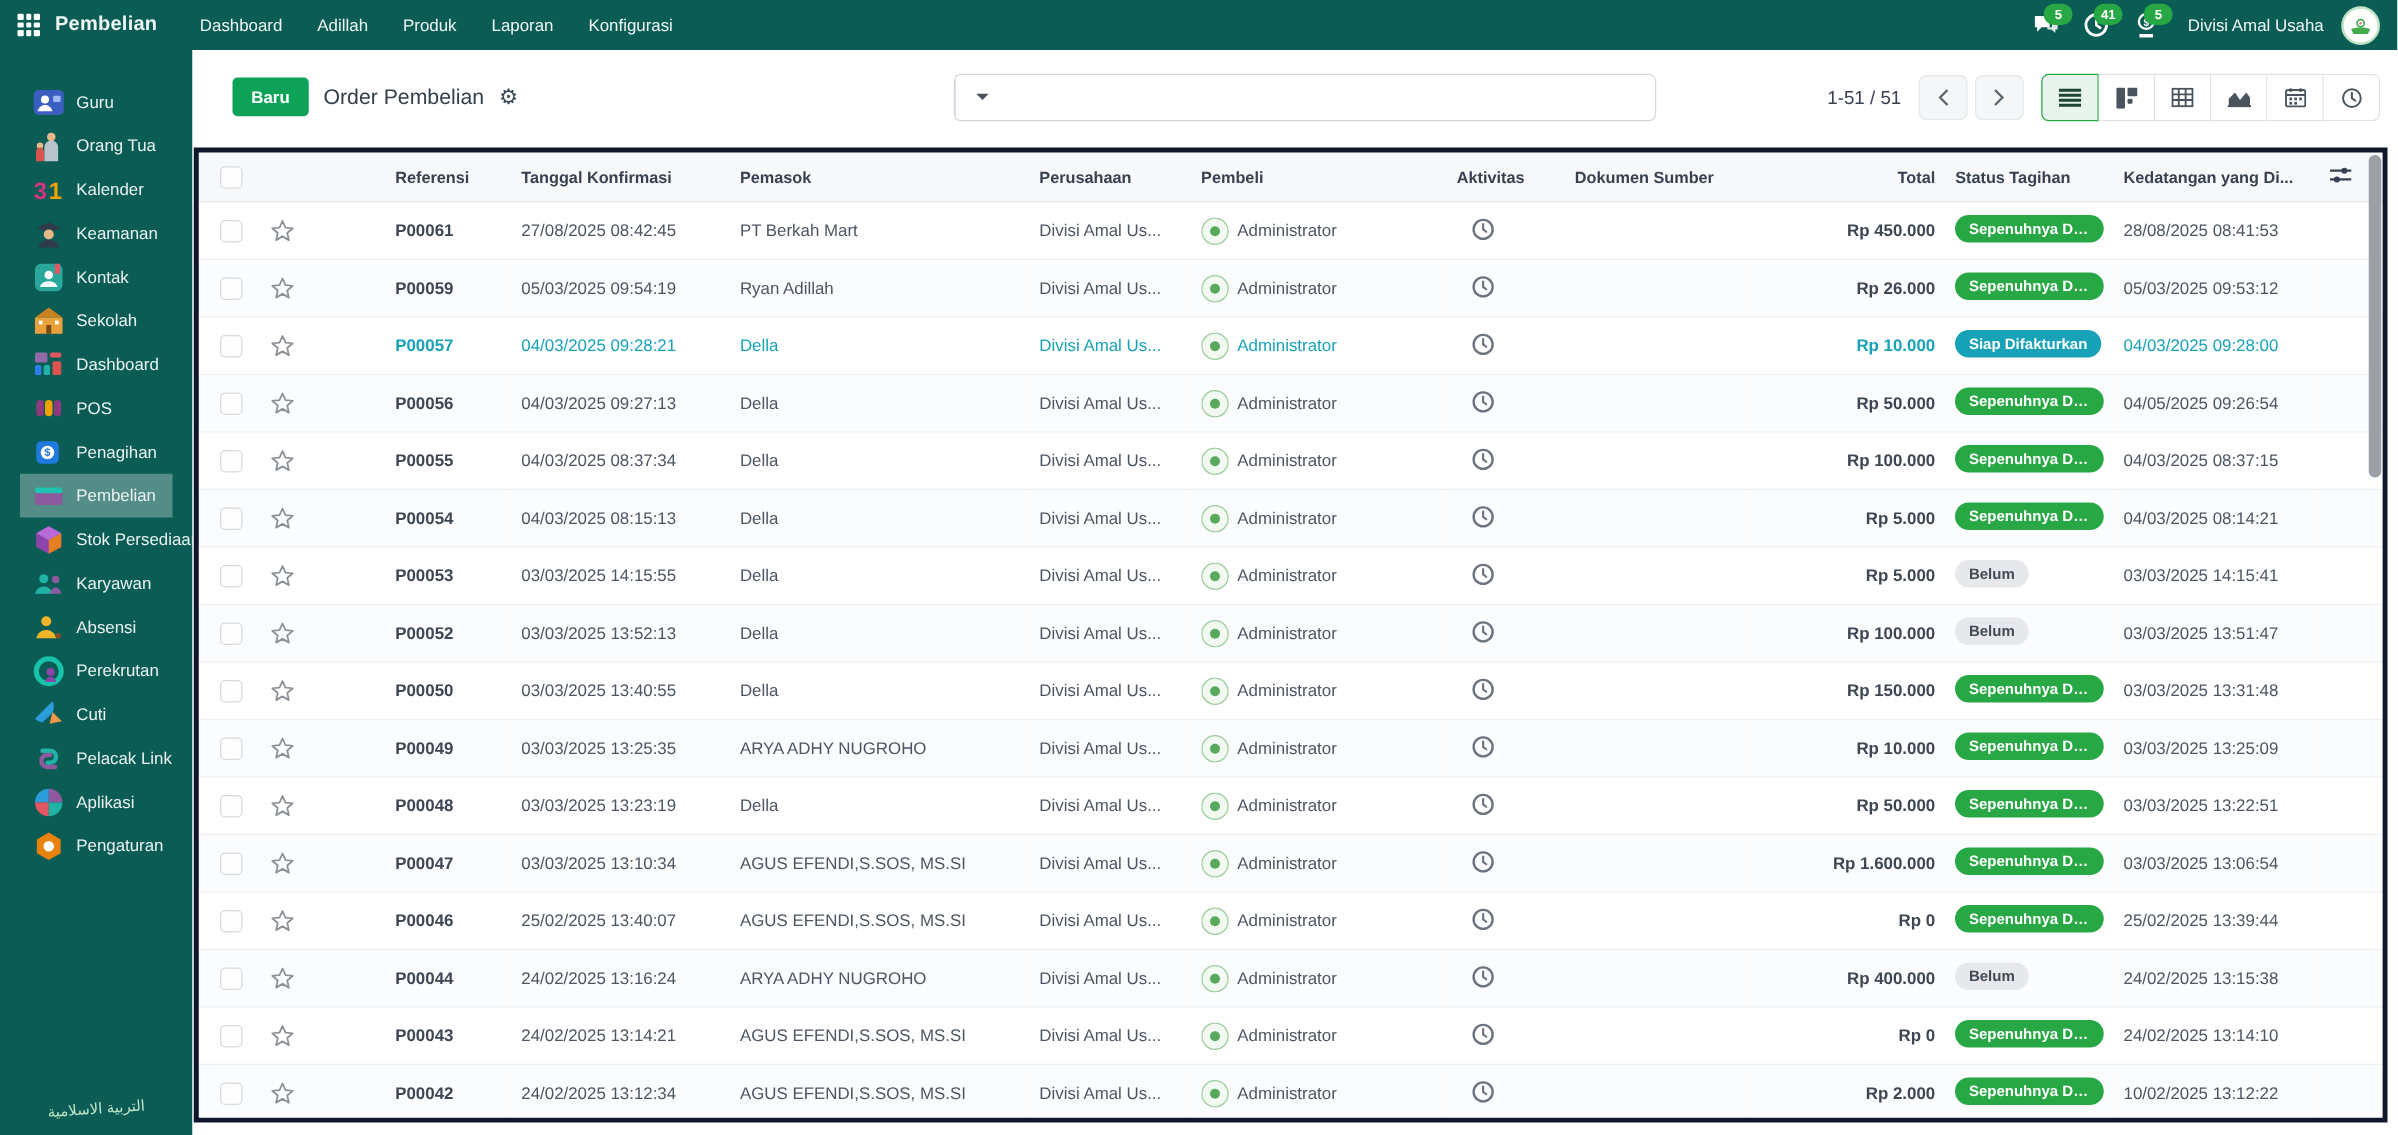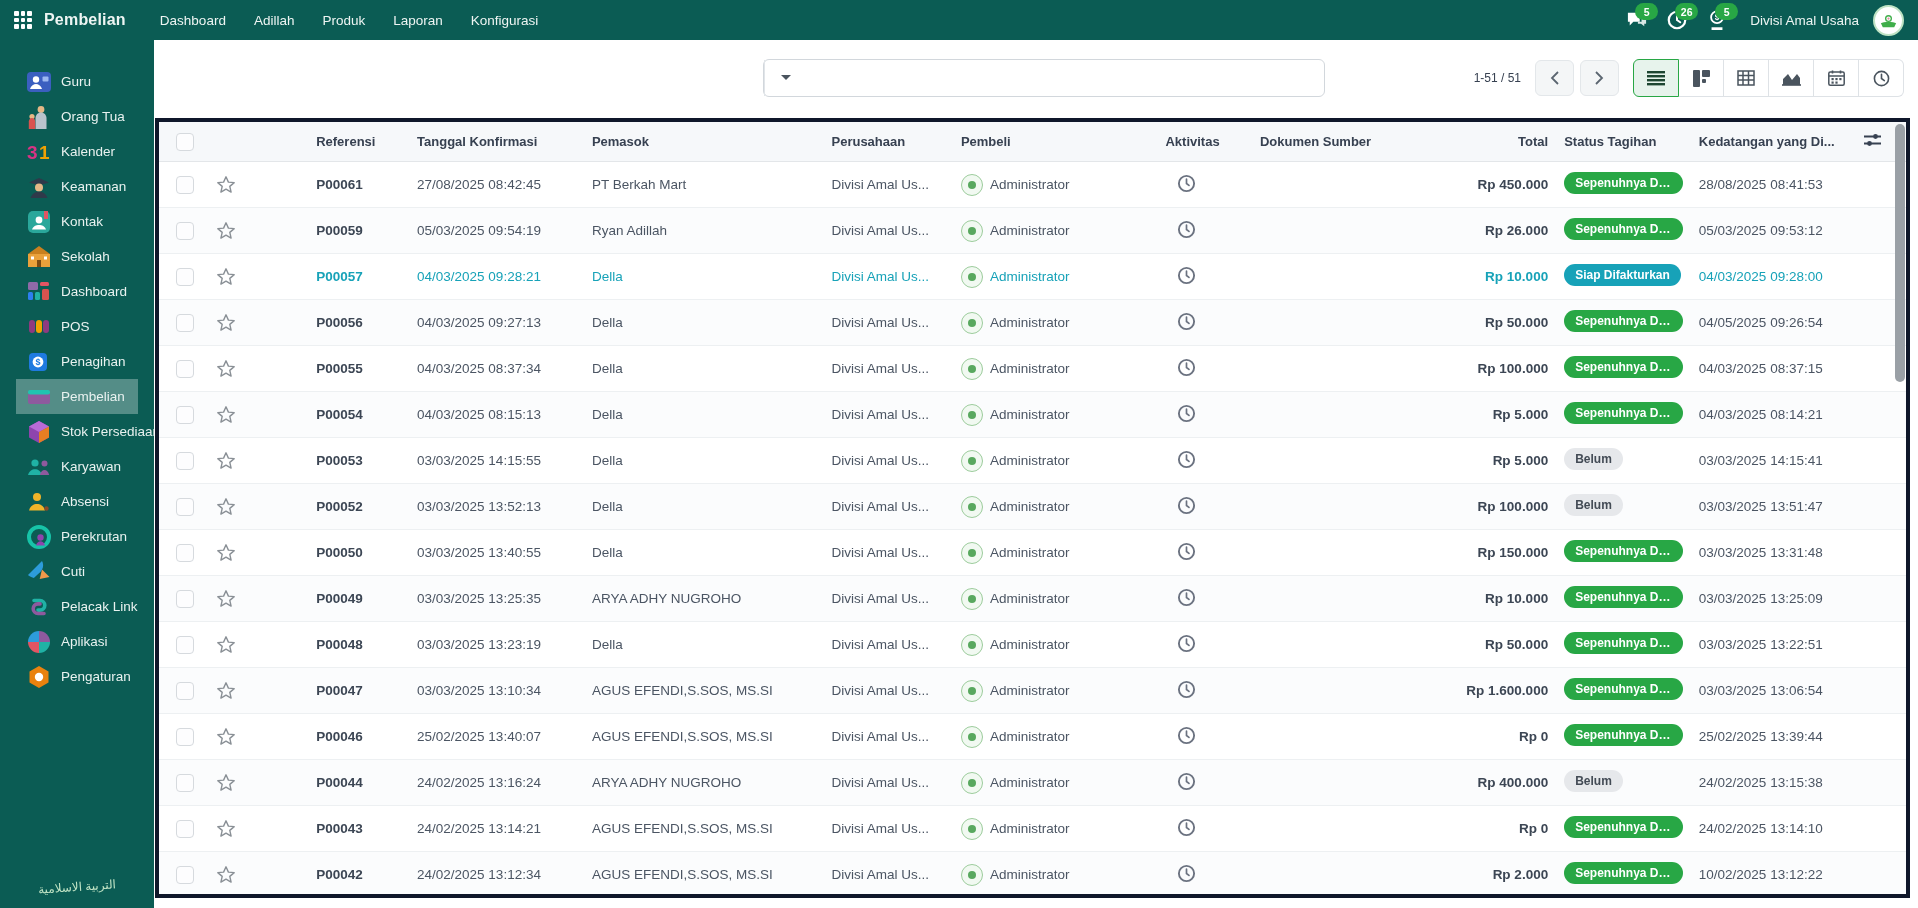--- a/index.html
+++ b/index.html
@@ -38,21 +38,21 @@
   .btn-new{background:#0ea259;color:#fff;border:none;border-radius:4px;font-size:13.5px;font-weight:700;padding:8px 15px;cursor:pointer;font-family:inherit;}
   .page-title{font-size:17px;color:#32404e;font-weight:500;}
   .gear{font-size:17px;color:#3a4754;cursor:pointer;line-height:1;}
   .search-wrap{position:absolute;left:609px;top:19px;width:562px;height:38px;display:flex;border:1px solid #d2d7dc;border-radius:6px;background:#fff;box-sizing:border-box;}
   .search-main{flex:1;display:flex;align-items:center;gap:9px;padding:0 12px;}
   .search-main svg{flex:0 0 auto;}
   .search-input{border:none;outline:none;flex:1;font-size:14px;color:#374151;font-family:inherit;background:transparent;}
   .search-input::placeholder{color:#9aa2ab;}
   .search-toggle{flex:0 0 42px;border-left:1px solid #e1e5e9;display:flex;align-items:center;justify-content:center;cursor:pointer;color:#4a545e;}
   .cp-right{position:absolute;right:14px;top:19px;display:flex;align-items:center;gap:14px;}
-  .pager-text{font-size:12px;color:#374151;}
+  .pager-text{font-size:15px;color:#374151;}
   .pager-btns{display:flex;gap:6px;}
   .pager-btn{width:37px;height:34px;background:#f4f6f7;border:1px solid #e3e7ea;border-radius:6px;display:flex;align-items:center;justify-content:center;color:#5b6570;cursor:pointer;font-size:16px;}
   .views{display:flex;}
   .view-btn{width:44px;height:36px;background:#fff;border:1px solid #dee2e6;border-left:none;display:flex;align-items:center;justify-content:center;cursor:pointer;color:#4a545e;}
   .view-btn:first-child{border-left:1px solid #dee2e6;border-radius:6px 0 0 6px;}
   .view-btn:last-child{border-radius:0 6px 6px 0;}
   .view-btn.active{background:#e7f3ec;border:1px solid #28a745;color:#1e4632;}
 
   
   .table-zone{position:absolute;top:78px;left:1px;width:1747px;height:772px;border:4px solid #0f172a;background:#fff;overflow:hidden;}
@@ -113,21 +113,21 @@
           <path d="M2 3h13v10H8l-4 4v-4H2z" fill="#fff"></path>
           <path d="M17 7h5v8h-2v3l-3.5-3H13v-2h4z" fill="#fff" opacity=".85"></path>
         </svg>
       <span class="nav-badge">5</span>
     </div>
     <div class="nav-ico">
       <svg width="22" height="22" viewBox="0 0 24 24">
           <circle cx="12" cy="12" r="9" fill="none" stroke="#fff" stroke-width="2.4"></circle>
           <path d="M12 6.5V12l3.5 2.5" fill="none" stroke="#fff" stroke-width="2.2" stroke-linecap="round"></path>
         </svg>
-      <span class="nav-badge">26</span>
+      <span class="nav-badge">41</span>
     </div>
     <div class="nav-ico">
       <svg width="20" height="22" viewBox="0 0 22 24">
           <circle cx="11" cy="9" r="6.5" fill="none" stroke="#fff" stroke-width="2"></circle>
           <text x="11" y="12.5" text-anchor="middle" font-size="9" font-weight="bold" fill="#fff">$</text>
           <path d="M5 20h12v3H5z" fill="#fff"></path>
         </svg>
       <span class="nav-badge">5</span>
     </div>
     <div class="nav-user">Divisi Amal Usaha</div>
@@ -335,20 +335,25 @@
       <path d="M10 46 Q60 -14 110 46" fill="none" stroke="#3fae4a" stroke-width="5"></path>
       <path d="M22 46 Q60 4 98 46" fill="none" stroke="#e7c14c" stroke-width="3"></path>
       <path d="M40 46 Q60 24 80 46" fill="none" stroke="#d9534f" stroke-width="3"></path>
     </svg>
   </div>
 </div>
 
 <div class="main">
 
   <div class="control">
+    <div class="cp-left">
+      <button class="btn-new">Baru</button>
+      <span class="page-title">Order Pembelian</span>
+      <span class="gear">⚙</span>
+    </div>
     <div class="search-wrap">
       <div class="search-toggle">
         <svg width="12" height="8" viewBox="0 0 12 8">
             <path d="M1 1l5 5 5-5z" fill="#4a545e"></path>
           </svg>
       </div>
     </div>
     <div class="cp-right">
       <span class="pager-text">1-51 / 51</span>
       <div class="pager-btns">

